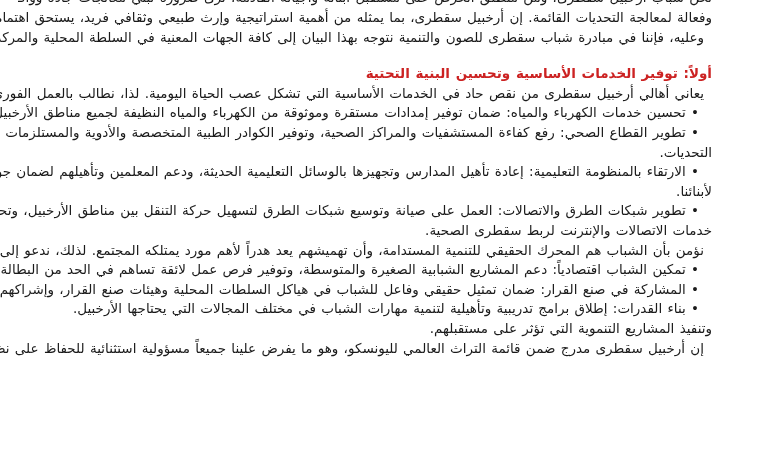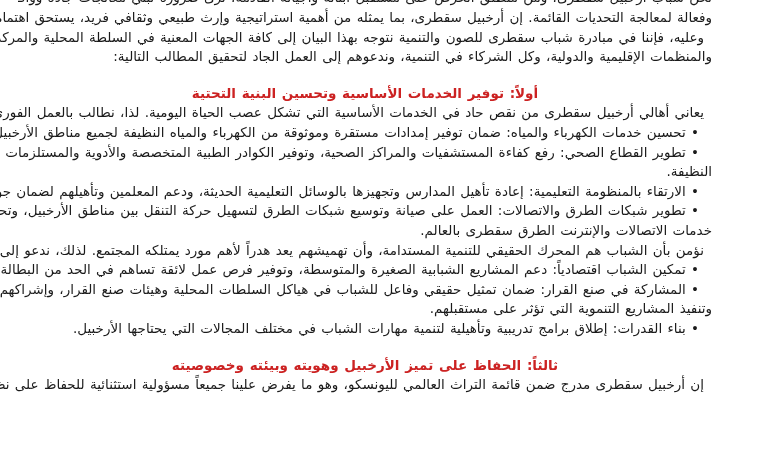--- a/index.html
+++ b/index.html
@@ -22,21 +22,20 @@
     white-space:nowrap;
     text-align:right;
   }
   .full{padding-right:0;}
   .opener{padding-right:8px;}
   .bullet{padding-right:13px;}
   .heading{
     color:var(--heading-color,#cc2222);
     font-weight:bold;
     margin-top:17px;
-    text-align:center;
   }
   .clipped{
     height:8px;overflow:hidden;
   }
   .clipped .inner{
     margin-top:-12px;
     line-height:19.6px;
     white-space:nowrap;
     text-align:right;
   }
@@ -44,30 +43,29 @@
 </head>
 <body style="background: rgb(255, 255, 255);">
 
 <div class="page" style="--heading-color: #cc2222; color: rgb(26, 26, 26);">
   <div class="clipped">
     <div class="inner">نحن شباب أرخبيل سقطرى، ومن منطلق الحرص على مستقبل أبنائه وأجياله القادمة، نرى ضرورة تبني معالجات جادة وواقعية</div>
   </div>
   <div>
       <div class="line full">وفعالة لمعالجة التحديات القائمة. إن أرخبيل سقطرى، بما يمثله من أهمية استراتيجية وإرث طبيعي وثقافي فريد، يستحق اهتماماً خاصاً</div>
       <div class="line opener">وعليه، فإننا في مبادرة شباب سقطرى للصون والتنمية نتوجه بهذا البيان إلى كافة الجهات المعنية في السلطة المحلية والمركزية،</div>
-      <div class="line full">والمنظمات الإقليمية والدولية، وكل الشركاء في التنمية، وندعوهم إلى العمل الجاد لتحقيق المطالب التالية:</div>
       <div class="line heading">أولاً: توفير الخدمات الأساسية وتحسين البنية التحتية</div>
       <div class="line opener">يعاني أهالي أرخبيل سقطرى من نقص حاد في الخدمات الأساسية التي تشكل عصب الحياة اليومية. لذا، نطالب بالعمل الفوري على:</div>
       <div class="line bullet">• تحسين خدمات الكهرباء والمياه: ضمان توفير إمدادات مستقرة وموثوقة من الكهرباء والمياه النظيفة لجميع مناطق الأرخبيل.</div>
       <div class="line bullet">• تطوير القطاع الصحي: رفع كفاءة المستشفيات والمراكز الصحية، وتوفير الكوادر الطبية المتخصصة والأدوية والمستلزمات الطبية</div>
-      <div class="line full">النظيفة.</div>
+      <div class="line full">التحديات.</div>
       <div class="line bullet">• الارتقاء بالمنظومة التعليمية: إعادة تأهيل المدارس وتجهيزها بالوسائل التعليمية الحديثة، ودعم المعلمين وتأهيلهم لضمان جودة التعليم</div>
+      <div class="line full">لأبنائنا.</div>
       <div class="line bullet">• تطوير شبكات الطرق والاتصالات: العمل على صيانة وتوسيع شبكات الطرق لتسهيل حركة التنقل بين مناطق الأرخبيل، وتحسين</div>
-      <div class="line full">خدمات الاتصالات والإنترنت الطرق سقطرى بالعالم.</div>
+      <div class="line full">خدمات الاتصالات والإنترنت لربط سقطرى الصحية.</div>
       <div class="line opener">نؤمن بأن الشباب هم المحرك الحقيقي للتنمية المستدامة، وأن تهميشهم يعد هدراً لأهم مورد يمتلكه المجتمع. لذلك، ندعو إلى:</div>
       <div class="line bullet">• تمكين الشباب اقتصادياً: دعم المشاريع الشبابية الصغيرة والمتوسطة، وتوفير فرص عمل لائقة تساهم في الحد من البطالة.</div>
       <div class="line bullet">• المشاركة في صنع القرار: ضمان تمثيل حقيقي وفاعل للشباب في هياكل السلطات المحلية وهيئات صنع القرار، وإشراكهم في تخطيط</div>
+      <div class="line bullet">• بناء القدرات: إطلاق برامج تدريبية وتأهيلية لتنمية مهارات الشباب في مختلف المجالات التي يحتاجها الأرخبيل.</div>
       <div class="line full">وتنفيذ المشاريع التنموية التي تؤثر على مستقبلهم.</div>
-      <div class="line bullet">• بناء القدرات: إطلاق برامج تدريبية وتأهيلية لتنمية مهارات الشباب في مختلف المجالات التي يحتاجها الأرخبيل.</div>
-      <div class="line heading">ثالثاً: الحفاظ على تميز الأرخبيل وهويته وبيئته وخصوصيته</div>
       <div class="line opener">إن أرخبيل سقطرى مدرج ضمن قائمة التراث العالمي لليونسكو، وهو ما يفرض علينا جميعاً مسؤولية استثنائية للحفاظ على نظامه البيئي</div>
     </div>
 </div>
 
 </body></html>

